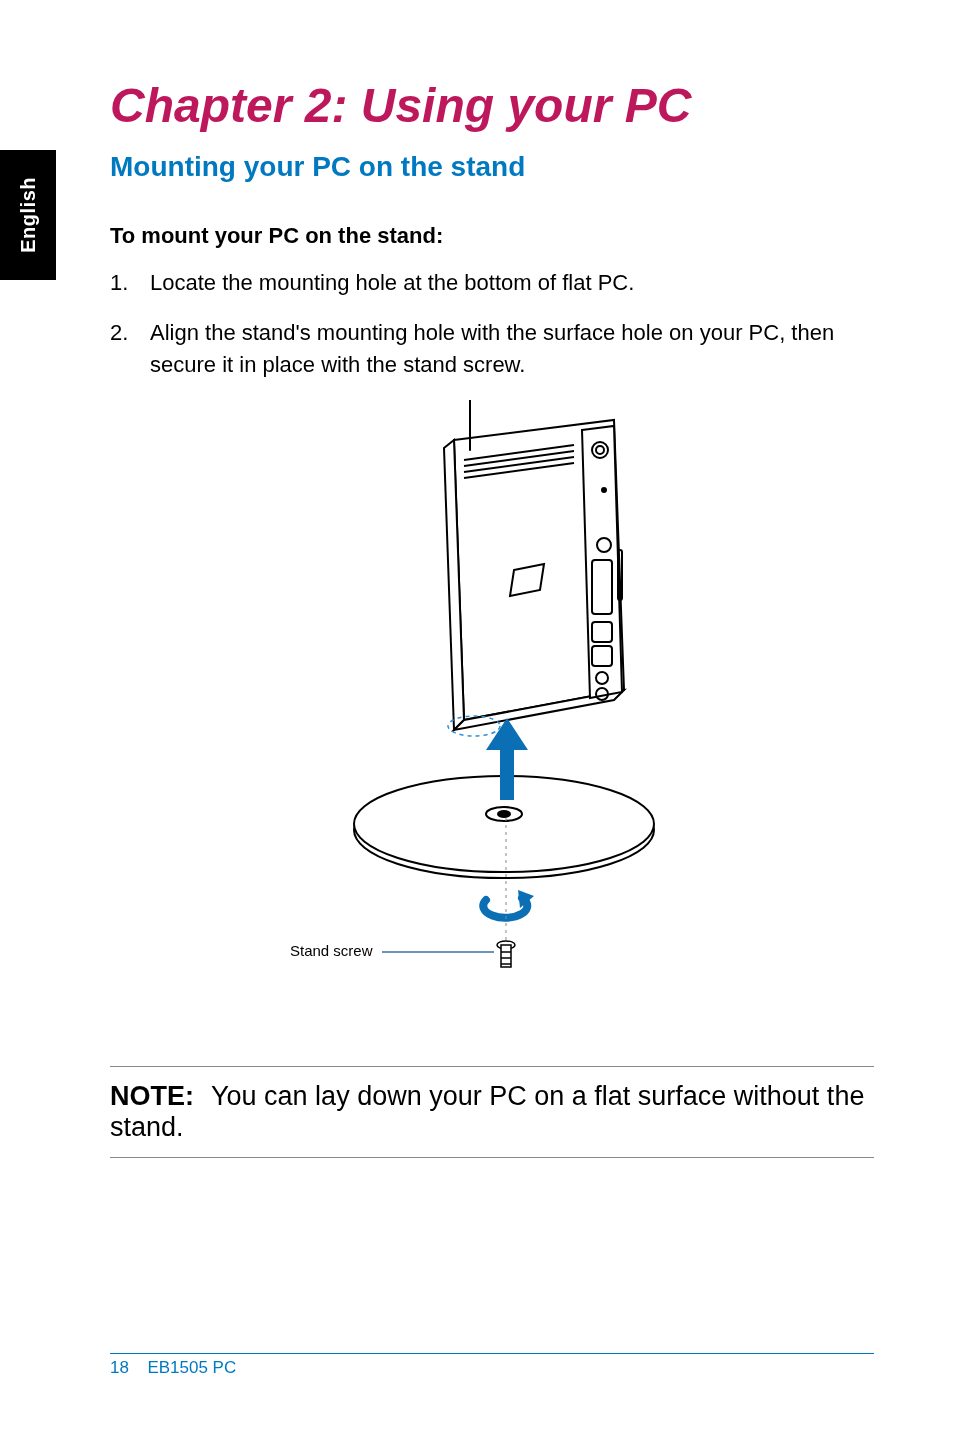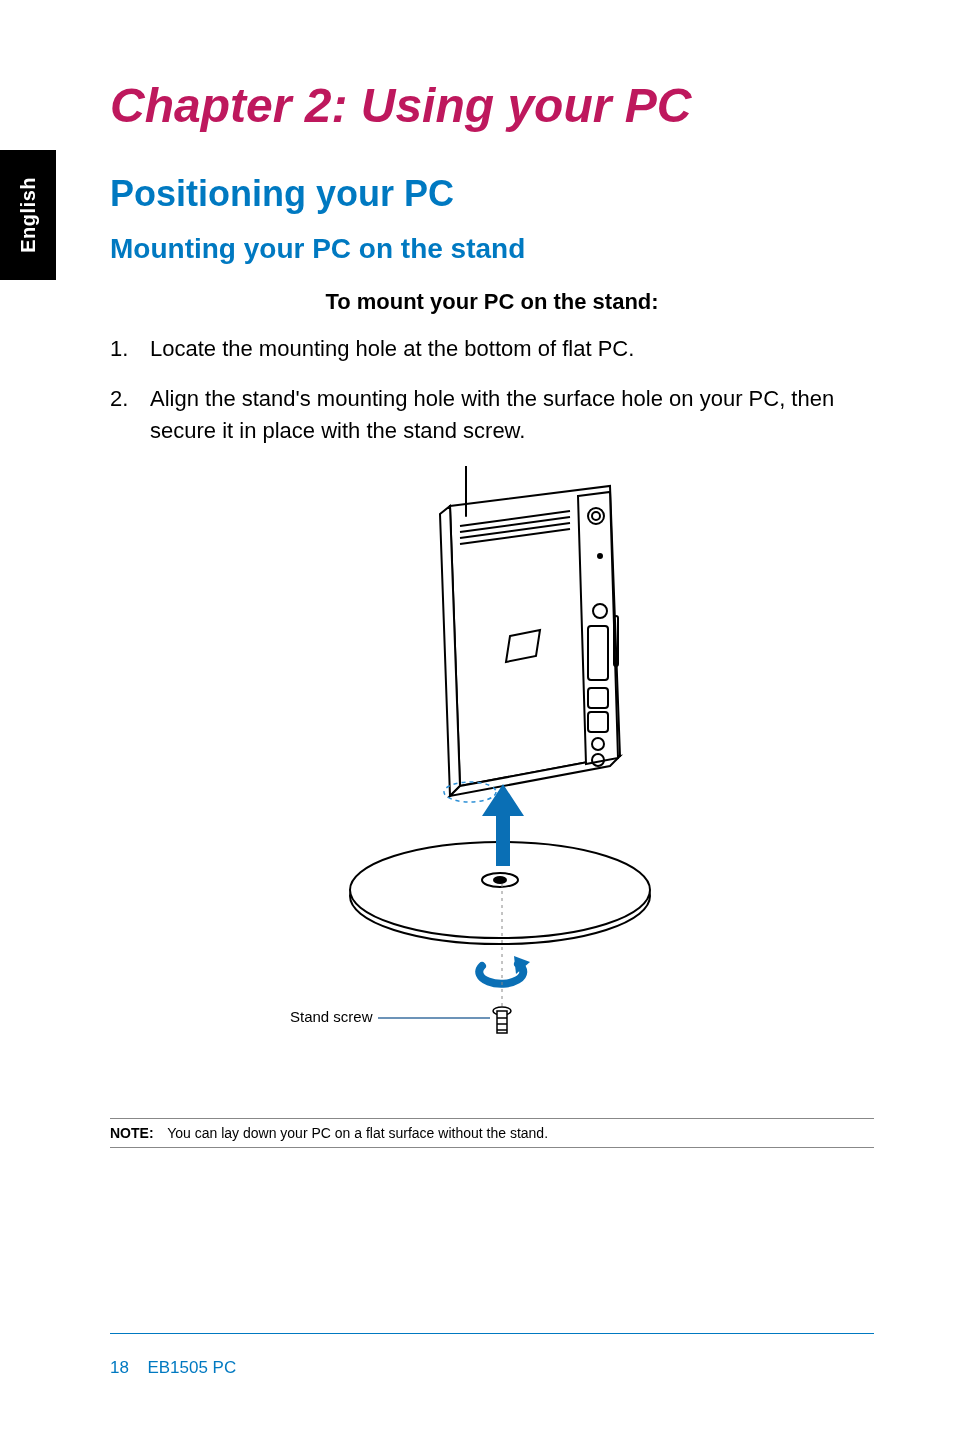--- a/index.html
+++ b/index.html
@@ -12,45 +12,44 @@
   }
   .side-tab-text {
     color: #fff; font-weight: 700; font-size: 20px;
     writing-mode: vertical-rl; transform: rotate(180deg);
     letter-spacing: 0.5px;
   }
   .content { position: absolute; left: 110px; top: 80px; right: 80px; bottom: 120px; }
   .chapter-title { color: #be185d; font-weight: 700; font-style: italic; font-size: 48px; line-height: 1.1; }
   .section-title { color: #0079c1; font-weight: 700; font-size: 36px; margin-top: 40px; }
   .subsection-title { color: #0079c1; font-weight: 700; font-size: 28px; margin-top: 18px; }
-  .bold-line { font-weight: 700; font-size: 22px; margin-top: 24px; text-align: center; }
+  .bold-line { font-weight: 700; font-size: 22px; margin-top: 40px; }
   .step { font-size: 22px; line-height: 1.45; margin-top: 18px; display: flex; }
   .step-num { width: 40px; flex-shrink: 0; }
   .step-text { flex: 1; }
-  .illustration { position: relative; width: 100%; height: 620px; margin-top: 20px; }
-  .note-block { border-top: 1px solid #888; border-bottom: 1px solid #888; padding: 6px 0; margin-top: 32px; font-size: 14px; }
+  .illustration { position: relative; width: 100%; height: 620px; margin-top: 20px; text-align: right; }
+  .note-block { border-top: 1px solid #888; border-bottom: 1px solid #888; padding: 14px 0; margin-top: 46px; font-size: 27px; }
   .note-label { font-weight: 700; margin-right: 10px; }
-  .footer { position: absolute; left: 110px; right: 80px; bottom: 60px; border-top: 1px solid #0079c1; padding-top: 24px; }
+  .footer { position: absolute; left: 110px; right: 80px; bottom: 60px; border-top: 1px solid #0079c1; padding-top: 4px; }
   .footer-text { color: #0079c1; font-size: 17px; }
   .page-num { font-weight: 400; }
   .product { margin-left: 14px; }
   .callout-label { position: absolute; font-size: 15px; color: #000; }
 </style>
 </head>
 <body>
 
 <div class="page">
 
   <div class="side-tab">
     <span class="side-tab-text">English</span>
   </div>
 
   <div class="content">
     <h1 class="chapter-title">Chapter 2: Using your PC</h1>
-    <h2 class="section-title">Positioning your PC</h2>
     <h3 class="subsection-title">Mounting your PC on the stand</h3>
     <p class="bold-line">To mount your PC on the stand:</p>
 
     <div class="step">
       <span class="step-num">1.</span>
       <span class="step-text">Locate the mounting hole at the bottom of flat PC.</span>
     </div>
     <div class="step">
       <span class="step-num">2.</span>
       <span class="step-text">Align the stand's mounting hole with the surface hole on your PC, then secure it in place with the stand screw.</span>

